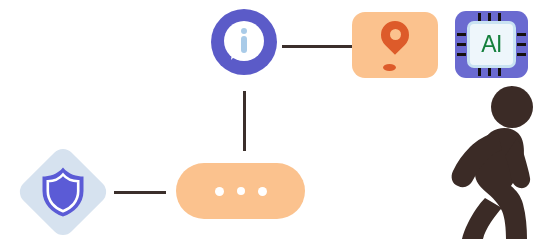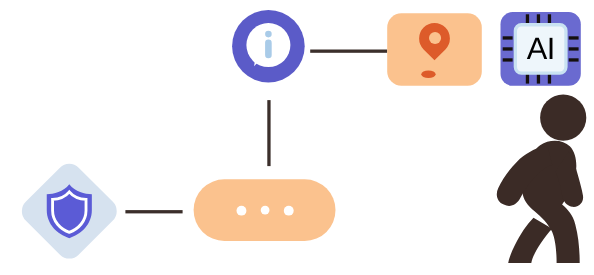--- a/index.html
+++ b/index.html
@@ -129,23 +129,23 @@
     background: #eef6fb;
     border: 3px solid #c9e2f2;
     border-radius: 7px;
     box-sizing: border-box;
     display: flex;
     align-items: center;
     justify-content: center;
   }
   #chip-label {
     font-family: "Liberation Sans", sans-serif;
-    font-size: 28px;
+    font-size: 23px;
     font-weight: 400;
-    color: #000000;
+    color: #15803d;
     line-height: 1;
     letter-spacing: -0.5px;
   }
   .chip-pin {
     position: absolute;
     background: #15100e;
   }
   .chip-pin.vert { width: 3px; height: 9px; }
   .chip-pin.horz { width: 9px; height: 3px; }
 

